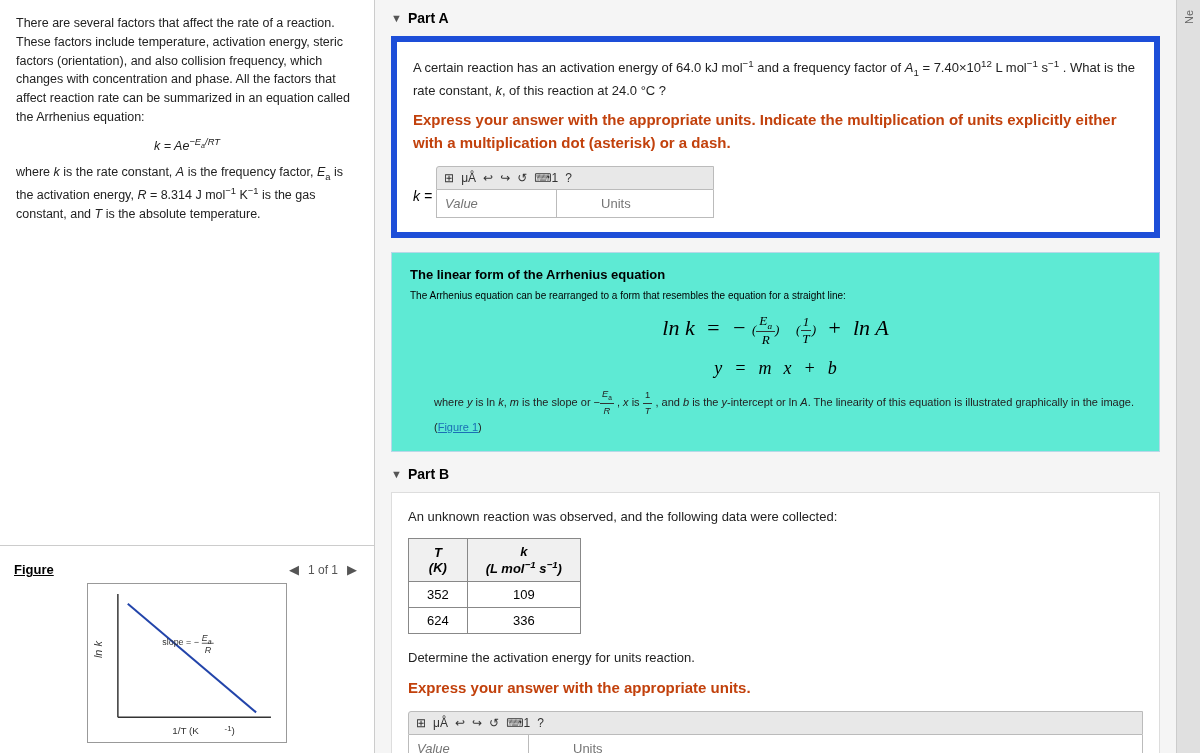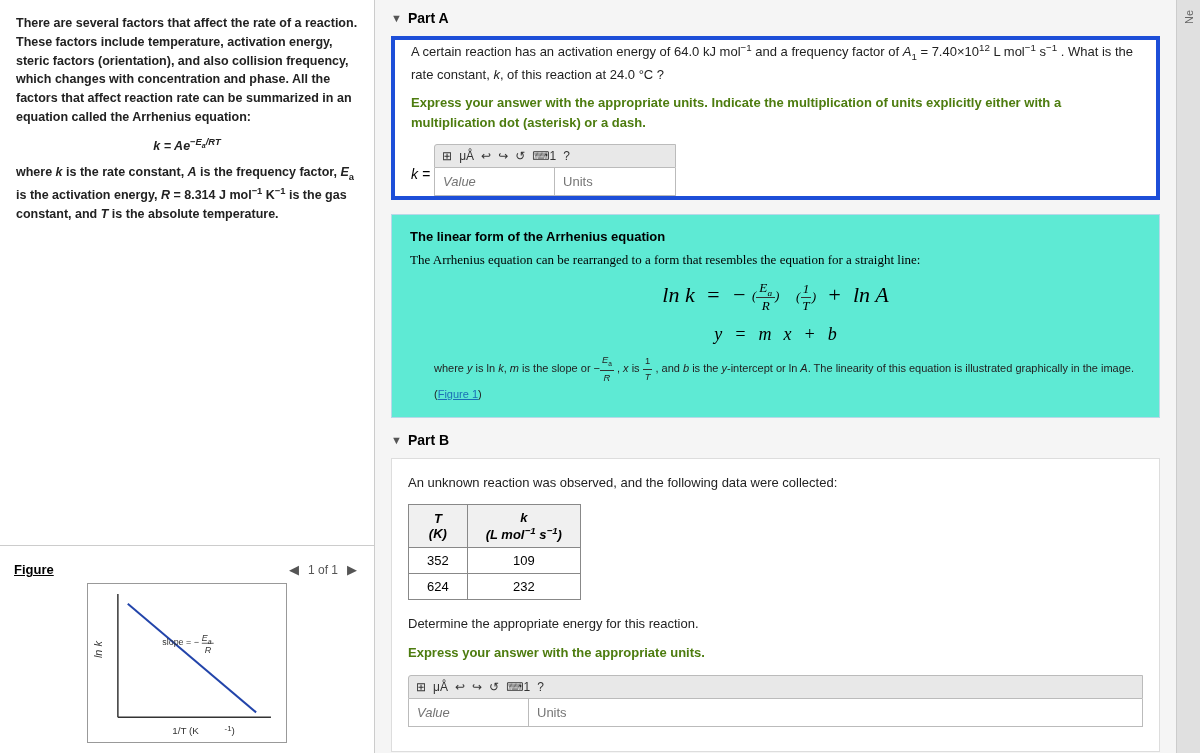--- a/index.html
+++ b/index.html
@@ -22,21 +22,21 @@
       flex-direction: column;
       height: 100%;
     }
     .sidebar-content {
       padding: 14px 16px;
       font-size: 12.5px;
       line-height: 1.5;
       color: #222;
       flex: 1;
     }
-    .sidebar-content p { margin-bottom: 8px; font-weight: bold; }
+    .sidebar-content p { margin-bottom: 8px; }
     .sidebar-equation {
       text-align: center;
       font-style: italic;
       margin: 4px 0;
     }
     .sidebar-figure-area {
       border-top: 1px solid #ccc;
       padding: 10px 0 0 0;
     }
     .figure-header {
@@ -101,36 +101,36 @@
       cursor: pointer;
     }
     .collapse-arrow {
       font-size: 11px;
       color: #555;
     }
 
     
     .part-a-box {
       background: #fff;
-      border: 4px solid #1d4ed8;
-      padding: 0 16px;
+      border: 6px solid #1d4ed8;
+      padding: 14px 16px;
       margin-bottom: 14px;
     }
     .question-text {
       font-size: 13px;
       line-height: 1.6;
       margin-bottom: 8px;
       color: #222;
     }
     .instruction-text {
-      font-size: 13px;
+      font-size: 15px;
       font-weight: bold;
       line-height: 1.5;
       margin-bottom: 12px;
-      color: #4d7c0f;
+      color: #c2410c;
     }
     .toolbar-icons {
       display: flex;
       align-items: center;
       gap: 1px;
       background: #e8e8e8;
       border: 1px solid #bbb;
       border-radius: 3px 0 0 0;
       padding: 2px 4px;
     }
@@ -139,20 +139,21 @@
       border: none;
       cursor: pointer;
       font-size: 12px;
       padding: 2px 3px;
       color: #333;
     }
     .input-group {
       display: flex;
       border: 1px solid #bbb;
       border-top: none;
+      gap: 36px;
     }
     .answer-wrap {
       display: flex;
       flex-direction: column;
     }
     .input-value {
       width: 120px;
       border: none;
       border-right: 1px solid #bbb;
       padding: 6px 8px;
@@ -189,24 +190,23 @@
       border: 1px solid #b8d8e8;
       padding: 14px 18px;
       margin-bottom: 14px;
     }
     .arrhenius-title {
       font-weight: bold;
       font-size: 13px;
       margin-bottom: 6px;
     }
     .arrhenius-desc {
-      font-size: 13px;
+      font-size: 10px;
       margin-bottom: 3px;
       line-height: 1.5;
-      font-family: Liberation Serif, serif;
     }
     .math-equation {
       text-align: center;
       font-size: 22px;
       font-style: italic;
       margin: 10px 0;
       font-family: 'Times New Roman', Times, serif;
     }
     .y-m-x-b {
       display: flex;
@@ -408,26 +408,26 @@
             <th><i>k</i><br>(L mol<sup>−1</sup> s<sup>−1</sup>)</th>
           </tr>
         </thead>
         <tbody>
           <tr>
             <td>352</td>
             <td>109</td>
           </tr>
           <tr>
             <td>624</td>
-            <td>232</td>
+            <td>336</td>
           </tr>
         </tbody>
       </table>
 
-      <div class="question-text">Determine the appropriate energy for this reaction.</div>
+      <div class="question-text">Determine the activation energy for units reaction.</div>
       <div class="instruction-text">Express your answer with the appropriate units.</div>
 
       <div class="answer-wrap" style="margin-bottom:10px;">
         <div class="toolbar-icons">
           <button title="grid">⊞</button>
           <button title="units">μÅ</button>
           <button title="undo">↩</button>
           <button title="redo">↪</button>
           <button title="refresh">↺</button>
           <button title="keyboard">⌨1</button>

